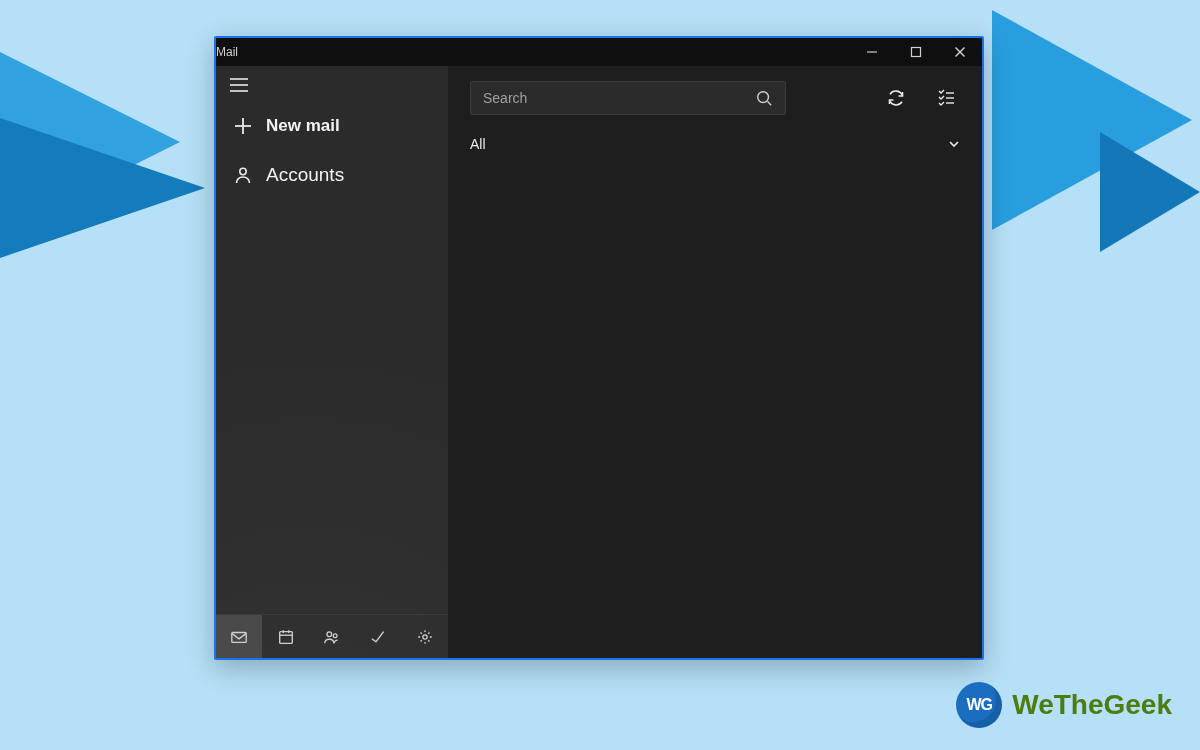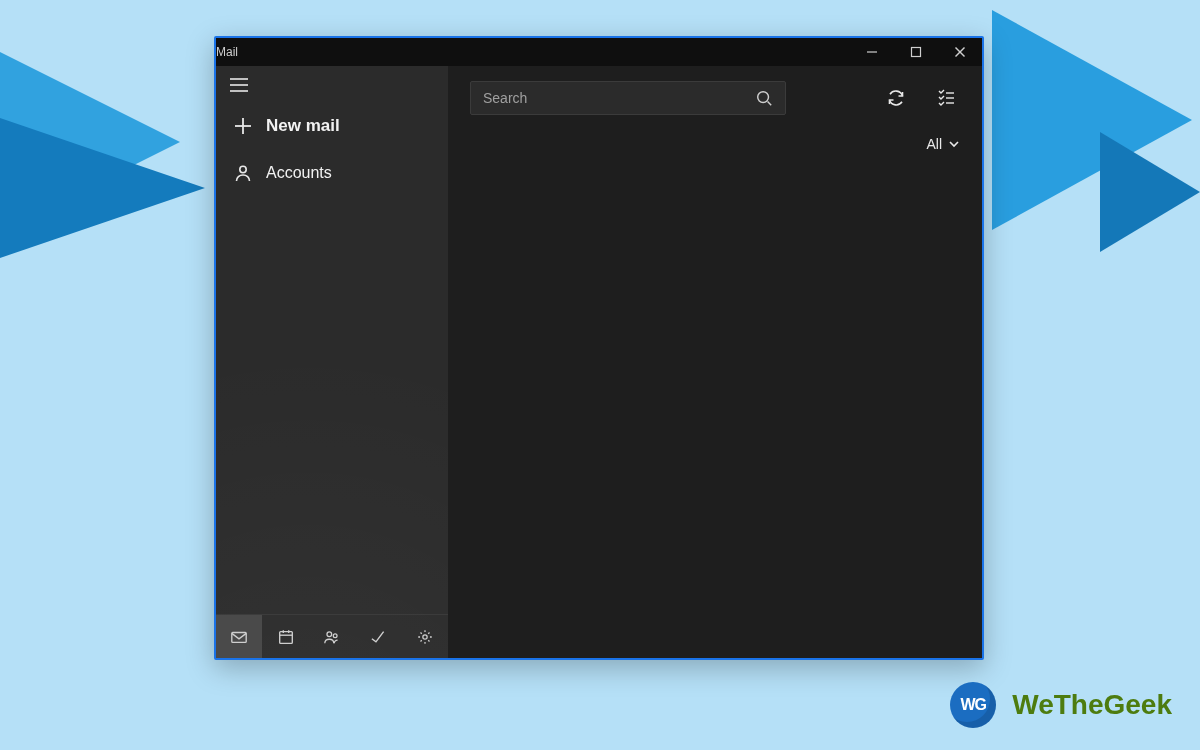--- a/index.html
+++ b/index.html
@@ -15,21 +15,21 @@
     border-top: 70px solid transparent; border-bottom: 70px solid transparent;
     border-left: 205px solid #147bbd; }
   .tri-top-right { top: 10px; right: 8px; width: 0; height: 0;
     border-top: 110px solid transparent; border-bottom: 110px solid transparent;
     border-left: 200px solid #1a97db; opacity: .9; }
   .tri-mid-right { top: 132px; right: 0; width: 0; height: 0;
     border-top: 60px solid transparent; border-bottom: 60px solid transparent;
     border-left: 100px solid #1478b8; }
 
   
-  .brand { position: absolute; right: 28px; bottom: 22px; display: flex; align-items: center; gap: 16px; }
+  .brand { position: absolute; right: 28px; bottom: 22px; display: flex; align-items: center; gap: 10px; }
   .brand-badge { width: 46px; height: 46px; border-radius: 50%;
     background: #1b6dc1; display: flex; align-items: center; justify-content: center;
     color: #fff; font-weight: 800; font-size: 16px; letter-spacing: -1px;
     box-shadow: inset -6px -6px 0 rgba(0,0,0,.12); }
   .brand-text { color: #4d7c0f; font-size: 28px; font-weight: 700; }
 
   
   .window {
     position: absolute; top: 36px; left: 214px; width: 770px; height: 624px;
     background: #1a1a1a; border: 2px solid #1a73e8; border-radius: 2px;
@@ -56,21 +56,21 @@
       linear-gradient(#2b2b2b,#2b2b2b);
   }
   .hamburger { padding: 12px 14px 8px; }
   .hamburger svg { width: 18px; height: 14px; stroke: #e8e8e8; }
 
   .nav-item {
     display: flex; align-items: center; gap: 14px;
     padding: 12px 18px; font-size: 17px; font-weight: 600; color: #f2f2f2;
     cursor: pointer;
   }
-  .nav-item.secondary { font-weight: 400; font-size: 16px; padding-top: 16px; }
+  .nav-item.secondary { font-weight: 400; font-size: 19px; padding-top: 16px; }
   .nav-item .icon { width: 18px; height: 18px; flex: 0 0 18px; stroke: #e8e8e8; fill: none; }
 
   .sidebar-spacer { flex: 1; }
 
   .sidebar-bottom {
     display: flex; height: 44px; border-top: 1px solid rgba(255,255,255,.06);
   }
   .sidebar-bottom .bbtn {
     flex: 1; display: flex; align-items: center; justify-content: center;
     color: #cfcfcf; cursor: pointer;
@@ -94,22 +94,22 @@
     font-size: 14px;
   }
   .search input::placeholder { color: #a0a0a0; }
   .search .sicon { width: 18px; height: 18px; stroke: #cfcfcf; fill: none; }
 
   .toolbar .grow { flex: 1; }
   .tool-btn { width: 36px; height: 36px; display: flex; align-items: center; justify-content: center; color: #e8e8e8; cursor: pointer; }
   .tool-btn svg { width: 20px; height: 20px; stroke: currentColor; fill: none; }
 
   .filter-row {
-    height: 34px; display: flex; align-items: center; justify-content: flex-end;
-    padding: 0 22px 6px; color: #e8e8e8; font-size: 14px; gap: 6px;
+    height: 34px; display: flex; align-items: center; justify-content: space-between;
+    padding: 0 22px 6px; color: #e8e8e8; font-size: 14px; gap: 23px;
   }
   .filter-row svg { width: 12px; height: 12px; stroke: currentColor; fill: none; }
 
   .content {
     flex: 1; background: #232323; display: flex; flex-direction: column;
     align-items: center; justify-content: center; gap: 26px;
   }
 
   .status-text { color: #cfcfcf; font-size: 40px; font-weight: 300; letter-spacing: .5px; }
 

